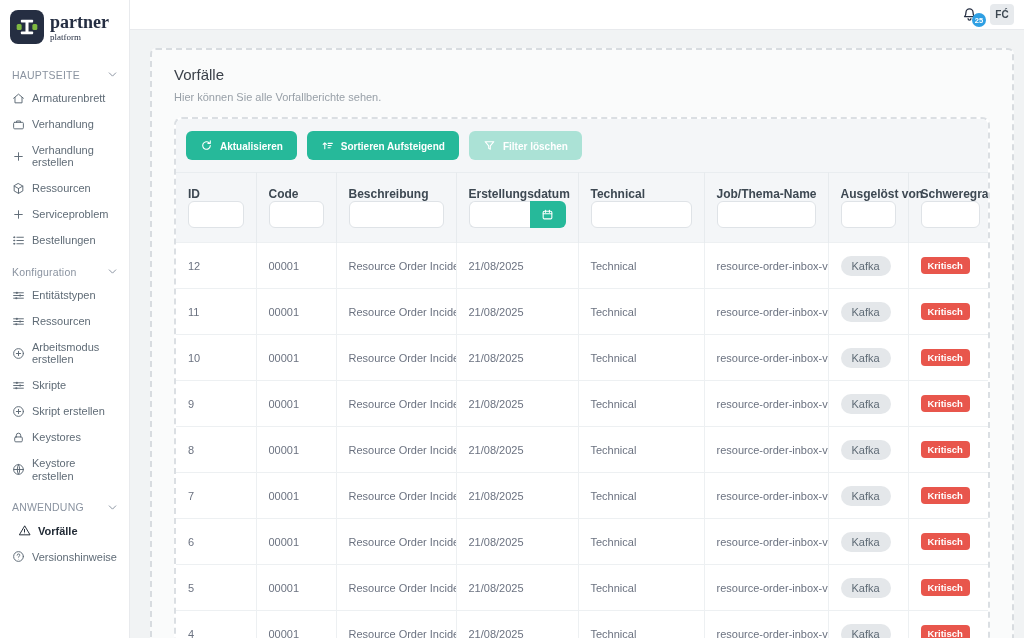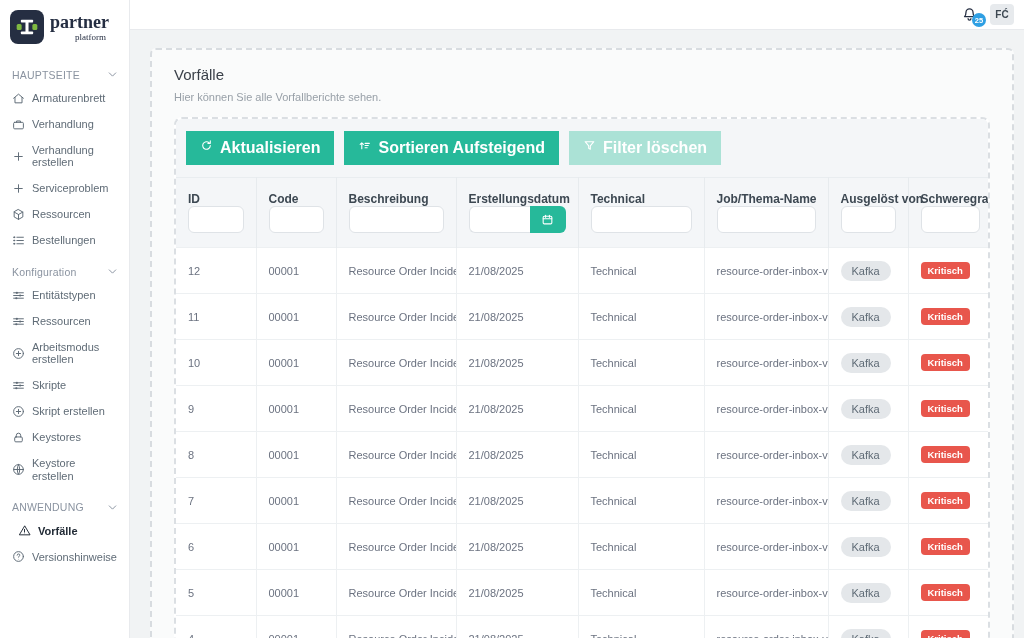--- a/index.html
+++ b/index.html
@@ -6,21 +6,21 @@
   html,body { width:1024px; height:638px; overflow:hidden; }
   body { font-family:"Liberation Sans", sans-serif; background:#f1f3f4; color:#5f6b76; }
   .app { display:flex; width:100%; height:100%; }
 
   
   .sidebar { width:130px; min-width:130px; background:#fff; border-right:1px solid #e8eaed; padding:8px 8px 8px 10px; overflow:hidden; }
   .logo { display:flex; align-items:center; gap:6px; padding:2px 0 6px 0; }
   .logo-box { width:34px; height:34px; background:#252e42; border-radius:8px; flex:0 0 auto; display:flex; align-items:center; justify-content:center; }
   .logo-text { line-height:1; color:#252e42; font-family:"Liberation Serif", serif; }
   .logo-text .t1 { font-size:18px; font-weight:600; }
-  .logo-text .t2 { font-size:9px; margin-top:2px;margin-left:25px; }
+  .logo-text .t2 { font-size:9px; margin-top:2px; }
   .nav { margin-top:18px; }
   .nav-section { display:flex; align-items:center; justify-content:space-between; color:#8a93a0; font-size:10.5px; letter-spacing:.2px; margin:12px 2px 4px 2px; cursor:pointer; }
   .nav-section .chev { color:#8a93a0; display:flex; }
   .nav-item { display:flex; align-items:center; gap:7px; padding:6.5px 2px; font-size:11px; color:#5f6b76; cursor:pointer; line-height:1.15; }
   .nav-item .ni { display:flex; flex:0 0 auto; color:#5f6b76; }
   .nav-item.active { font-weight:bold; color:#222b36; padding-left:8px; }
   .nav-item.active .ni { color:#222b36; }
   svg.ic { width:13px; height:13px; stroke:currentColor; fill:none; stroke-width:1.8; stroke-linecap:round; stroke-linejoin:round; }
 
   
@@ -31,21 +31,21 @@
   .badge-dot { position:absolute; top:-5px; right:-8px; min-width:14px; height:14px; border-radius:50%; background:#2e9fe3; color:#fff; font-size:7.5px; font-weight:bold; display:flex; align-items:center; justify-content:center; padding:0 2px;margin-top:12px; }
   .avatar { width:24px; height:21px; background:#e7eaed; border-radius:4px; font-size:10px; font-weight:bold; color:#3d4852; display:flex; align-items:center; justify-content:center; cursor:pointer; }
 
   .content { flex:1; padding:18px 10px 0 20px; overflow:hidden; }
   .panel { border:2px dashed #d8dce0; border-radius:6px; background:#fafbfb; height:660px; padding:16px 22px; }
   .page-title { font-size:15px; font-weight:500; color:#3a4049; }
   .page-subtitle { font-size:11px; color:#98a0a8; margin-top:8px; }
 
   .card { margin-top:14px; border:2px dashed #dbdfe3; border-radius:8px; background:#fff; overflow:hidden; width:816px; }
   .toolbar { background:#f4f6f8; padding:12px 10px; display:flex; gap:10px; }
-  .btn { display:flex; align-items:flex-start; gap:7px; background:#26b99a; color:#fff; font-weight:bold; font-size:16px; border:none; border-radius:0; padding:8px 14px; cursor:pointer; font-family:inherit; }
+  .btn { display:flex; align-items:flex-end; gap:7px; background:#26b99a; color:#fff; font-weight:bold; font-size:10px; border:none; border-radius:6px; padding:8px 14px; cursor:pointer; font-family:inherit; }
   .btn svg.ic { width:13px; height:13px; stroke-width:2; }
   .btn.disabled { background:#abe2d6; cursor:default; }
 
   table { width:816px; border-collapse:collapse; table-layout:fixed; }
   thead th { background:#f4f6f8; border-right:1px solid #e7ebee; border-top:1px solid #e9edf0; text-align:left; vertical-align:top; padding:14px 12px 14px 12px; }
   thead th:last-child { border-right:none; }
   .col-label { font-size:12px; font-weight:bold; color:#3d4852; margin-bottom:0; white-space:nowrap; }
   .flt { width:100%; height:27px; border:1px solid #dfe3e7; border-radius:6px; background:#fff; font-family:inherit; font-size:11px; padding:0 6px; color:#3d4852; }
   .date-group { display:flex; width:100%; }
   .date-group .flt { border-radius:6px 0 0 6px; border-right:none; min-width:0; }
@@ -109,33 +109,33 @@
           <span class="ni">
             <svg class="ic " viewBox="0 0 24 24">
               <path d="M12 5v14M5 12h14"></path>
             </svg>
           </span>
           <span>Verhandlung erstellen</span>
         </div>
         <div class="nav-item">
           <span class="ni">
             <svg class="ic " viewBox="0 0 24 24">
-              <path d="M12 5v14M5 12h14"></path>
-            </svg>
-          </span>
-          <span>Serviceproblem</span>
-        </div>
-        <div class="nav-item">
-          <span class="ni">
-            <svg class="ic " viewBox="0 0 24 24">
               <path d="M12 3l8 4.5v9L12 21l-8-4.5v-9z"></path>
               <path d="M4 7.5l8 4.5 8-4.5M12 12v9"></path>
             </svg>
           </span>
           <span>Ressourcen</span>
+        </div>
+        <div class="nav-item">
+          <span class="ni">
+            <svg class="ic " viewBox="0 0 24 24">
+              <path d="M12 5v14M5 12h14"></path>
+            </svg>
+          </span>
+          <span>Serviceproblem</span>
         </div>
         <div class="nav-item">
           <span class="ni">
             <svg class="ic " viewBox="0 0 24 24">
               <path d="M9 6h12M9 12h12M9 18h12"></path>
               <circle cx="4" cy="6" r="1" fill="currentColor"></circle>
               <circle cx="4" cy="12" r="1" fill="currentColor"></circle>
               <circle cx="4" cy="18" r="1" fill="currentColor"></circle>
             </svg>
           </span>

